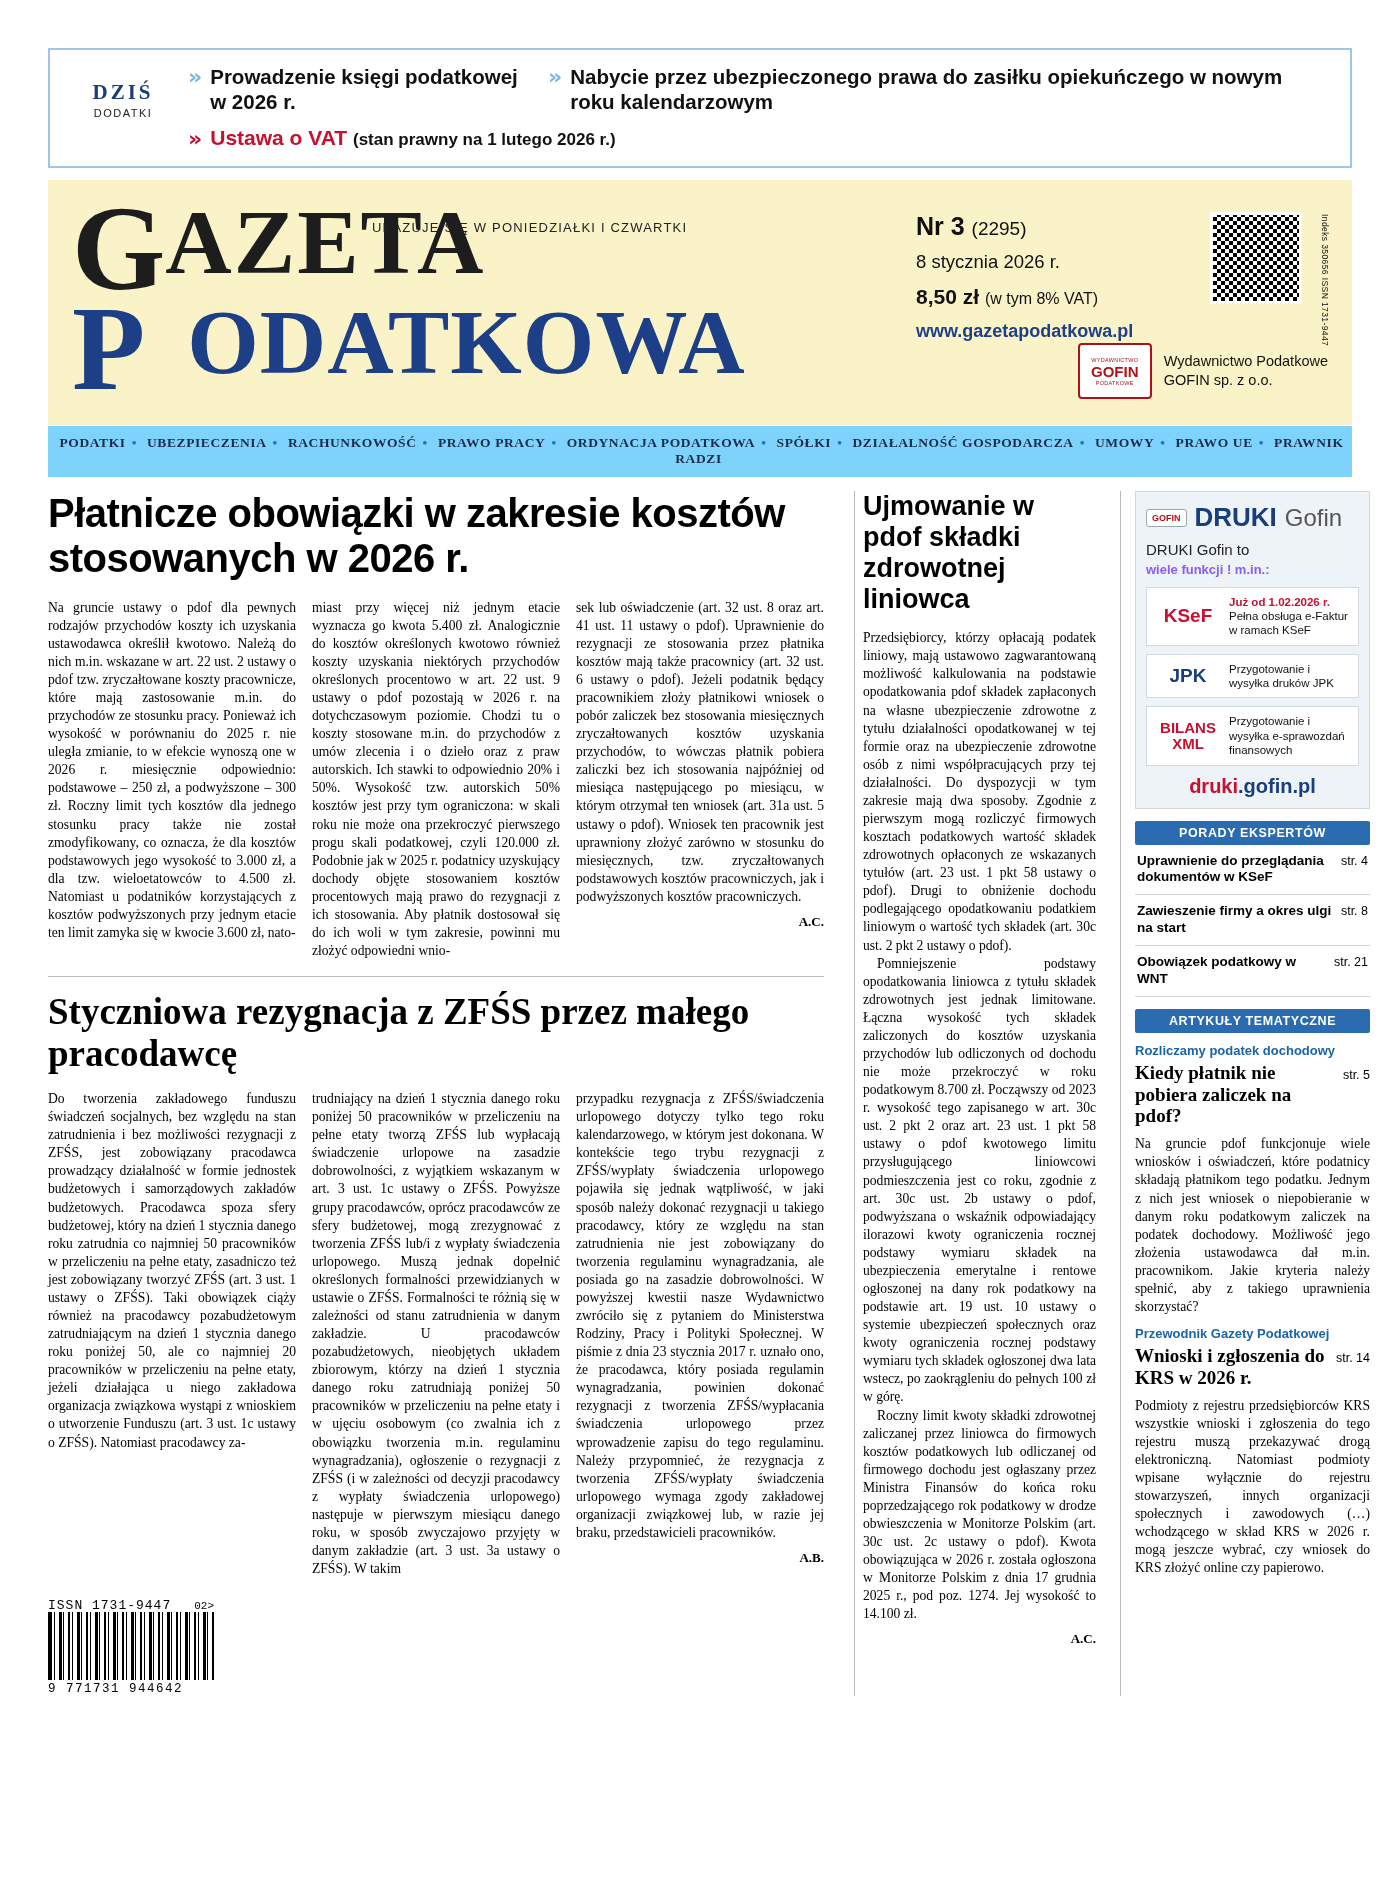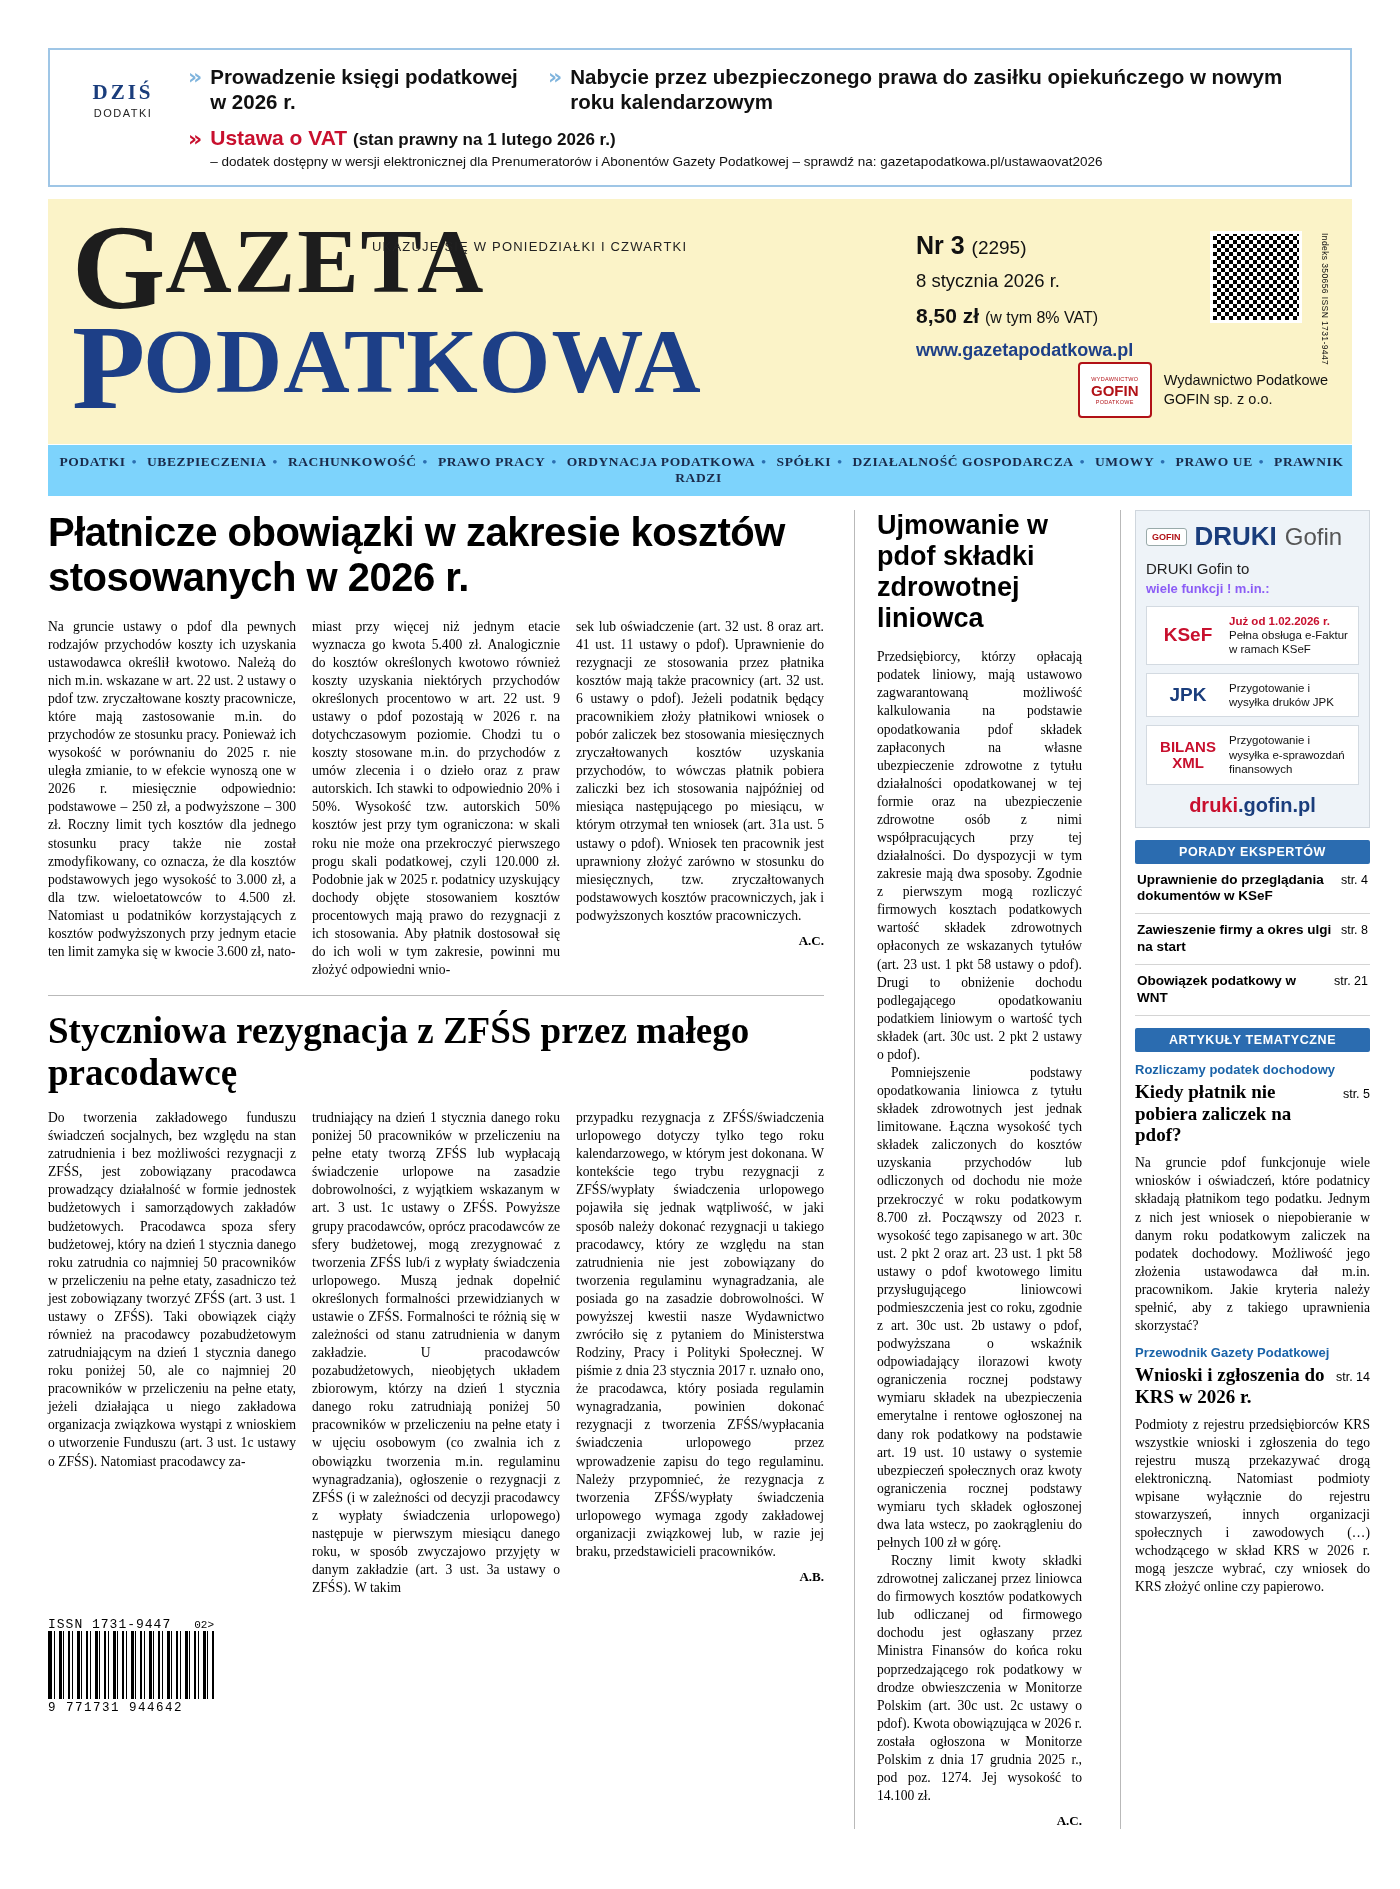--- a/index.html
+++ b/index.html
@@ -129,20 +129,21 @@
     line-height: 1;
     letter-spacing: 2px;
   }
   .logo-rest2 {
     font-family: "Liberation Serif", serif;
     font-weight: bold;
     color: #1d3f87;
     font-size: 92px;
     line-height: 1;
     letter-spacing: 1px;
+    margin-left: 44px;
   }
   .logo-tagline {
     font-family: "Liberation Sans", sans-serif;
     font-size: 13px;
     letter-spacing: 1.2px;
     color: #222;
     position: absolute;
     left: 300px;
     top: 24px;
   }
@@ -250,21 +251,21 @@
   .topics span { margin: 0 3px; }
   .topics .dot { color: #2c6fb0; font-weight: bold; }
 
   
   .content {
     margin: 14px 48px 0 48px;
     display: flex;
     gap: 16px;
   }
   .left-zone { width: 790px; flex: 0 0 790px; padding-right: 14px; }
-  .mid-col { width: 250px; flex: 0 0 250px; padding: 0 22px; border-left: 1px solid #b9b9b9; }
+  .mid-col { width: 250px; flex: 0 0 250px; padding: 0 8px; border-left: 1px solid #b9b9b9; }
   .right-col { width: 250px; flex: 0 0 250px; padding-left: 14px; border-left: 1px solid #b9b9b9; }
 
   h1.art-title {
     font-family: "Liberation Sans", sans-serif;
     font-weight: bold;
     font-size: 40px;
     line-height: 1.12;
     margin: 0 0 18px 0;
     letter-spacing: -0.5px;
   }
@@ -426,21 +427,20 @@
           <span class="banner-item-text">Nabycie przez ubezpieczonego prawa do zasiłku opiekuńczego w nowym roku kalendarzowym</span>
         </div>
       </div>
       <div class="banner-row2">
         <span class="chev red">»</span>
         <div>
           <div class="vat-title">
             <span>Ustawa o VAT</span>
             <span class="sub">(stan prawny na 1 lutego 2026 r.)</span>
           </div>
-          <div class="vat-note">– dodatek dostępny w wersji elektronicznej dla Prenumeratorów i Abonentów Gazety Podatkowej – sprawdź na: gazetapodatkowa.pl/ustawaovat2026</div>
         </div>
       </div>
     </div>
   </div>
 
   <div class="masthead">
     <div class="logo-area">
       <div class="row-l1">
         <span class="logo-g">G</span>
         <span class="logo-rest">AZETA</span>

